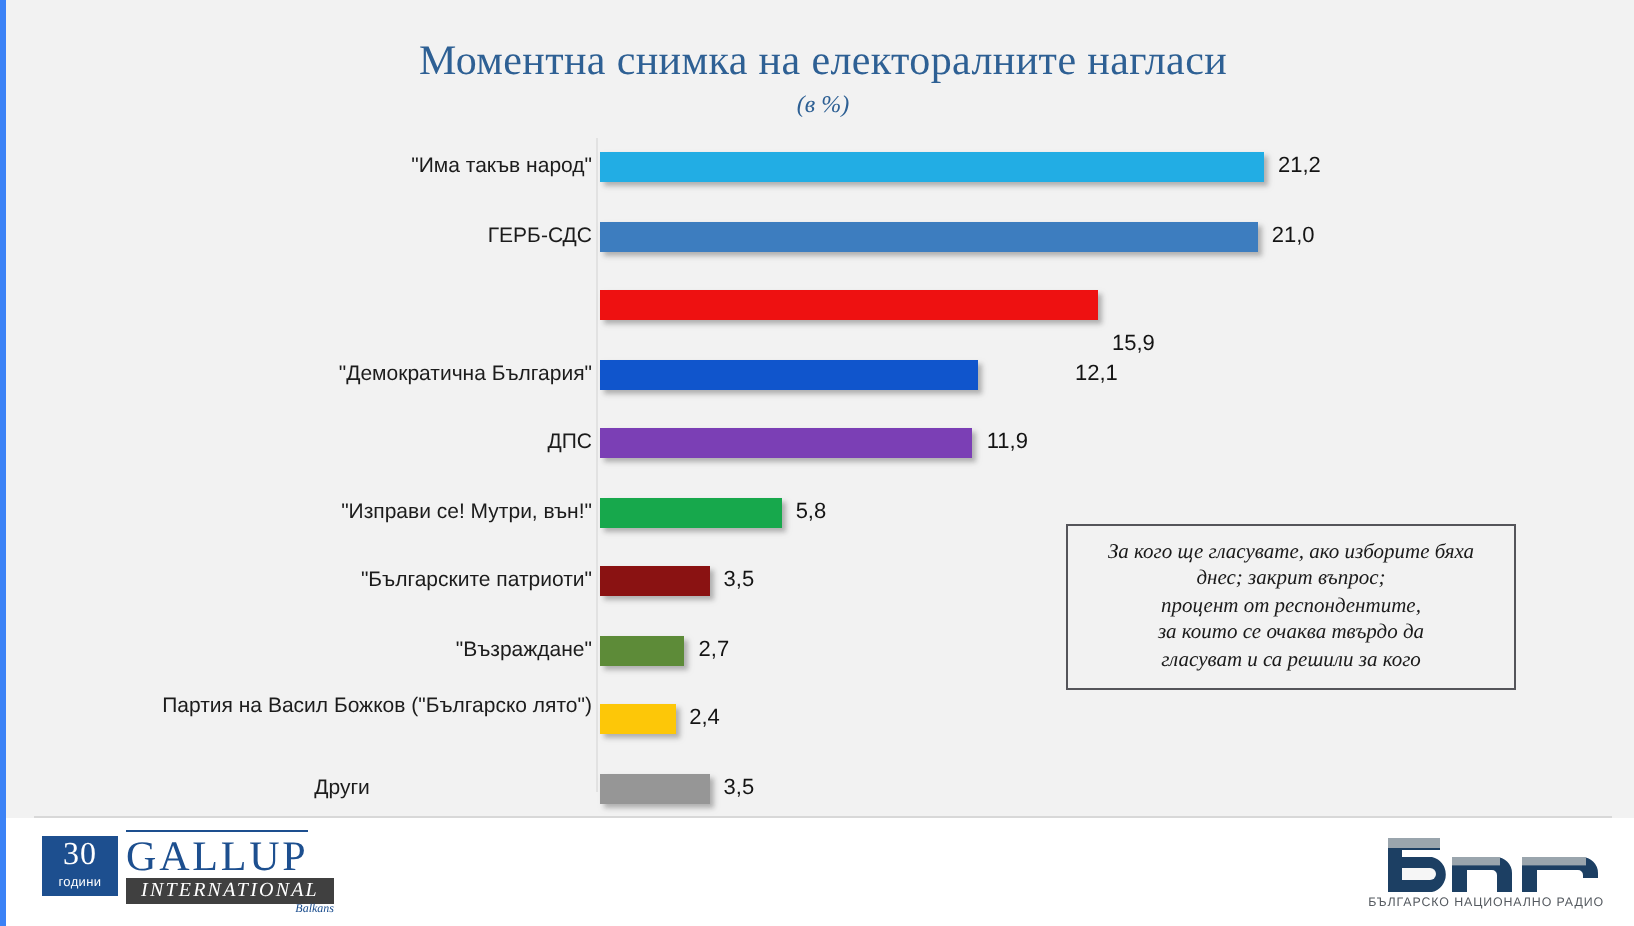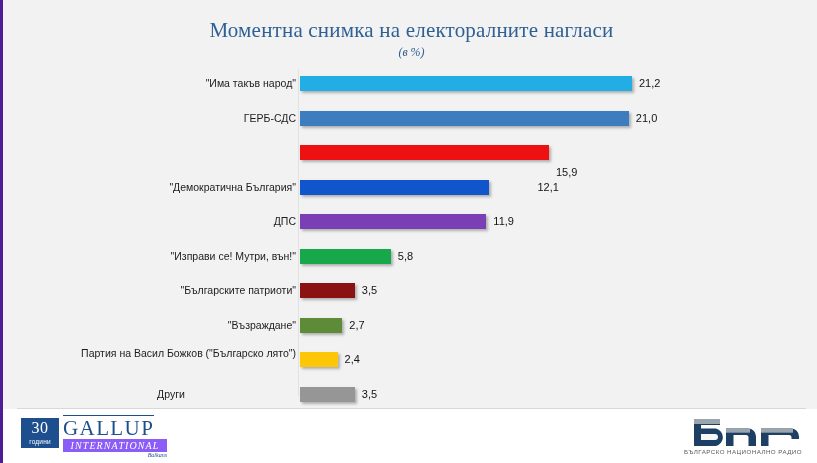--- a/index.html
+++ b/index.html
@@ -7,21 +7,21 @@
     padding: 0;
     background: #ffffff;
   }
   #page {
     position: relative;
     width: 817px;
     height: 463px;
     background: #f2f2f2;
     overflow: hidden;
     font-family: "Liberation Sans", sans-serif;
-    border-left: 3px solid #4c1d95;
+    border-left: 3px solid #3b82f6;
     box-sizing: border-box;
   }
 
   
   #title-block {
     position: absolute;
     left: 0;
     top: 17px;
     width: 817px;
     text-align: center;
@@ -185,21 +185,21 @@
     line-height: 24px;
     color: #1d4f8f;
     letter-spacing: 1.4px;
     border-top: 1.5px solid #1d4f8f;
   }
   #gallup-intl {
     position: absolute;
     left: 42px;
     top: 24px;
     width: 104px;
-    background: #8b5cf6;
+    background: #404040;
     color: #ffffff;
     font-family: "Liberation Serif", serif;
     font-style: italic;
     font-size: 10px;
     line-height: 13px;
     letter-spacing: 1.1px;
     text-align: center;
   }
   #gallup-balkans {
     position: absolute;
@@ -319,20 +319,27 @@
         <div class="row" style="top: 320.5px;">
           <div class="cat-label" style="top: 1px; text-align: center;">Други</div>
           <div class="bar-wrap" style="width: 54.81px;">
             <div class="bar" style="width: 54.81px; background: rgb(150, 150, 150);"></div>
           </div>
           <div class="value-label" style="left: 358.81px;">3,5</div>
         </div>
       </div>
   </div>
 
+  <div id="note-box">
+    <div id="note-text">За кого ще гласувате, ако изборите бяха
+днес; закрит въпрос;
+процент от респондентите,
+за които се очаква твърдо да
+гласуват и са решили за кого</div>
+  </div>
 
   <div id="footer-divider"></div>
   <div id="footer">
 
     <div id="gallup-logo">
       <div id="gallup-30box">
         <div id="gallup-30">30</div>
         <div id="gallup-godini">години</div>
       </div>
       <div id="gallup-word">GALLUP</div>

